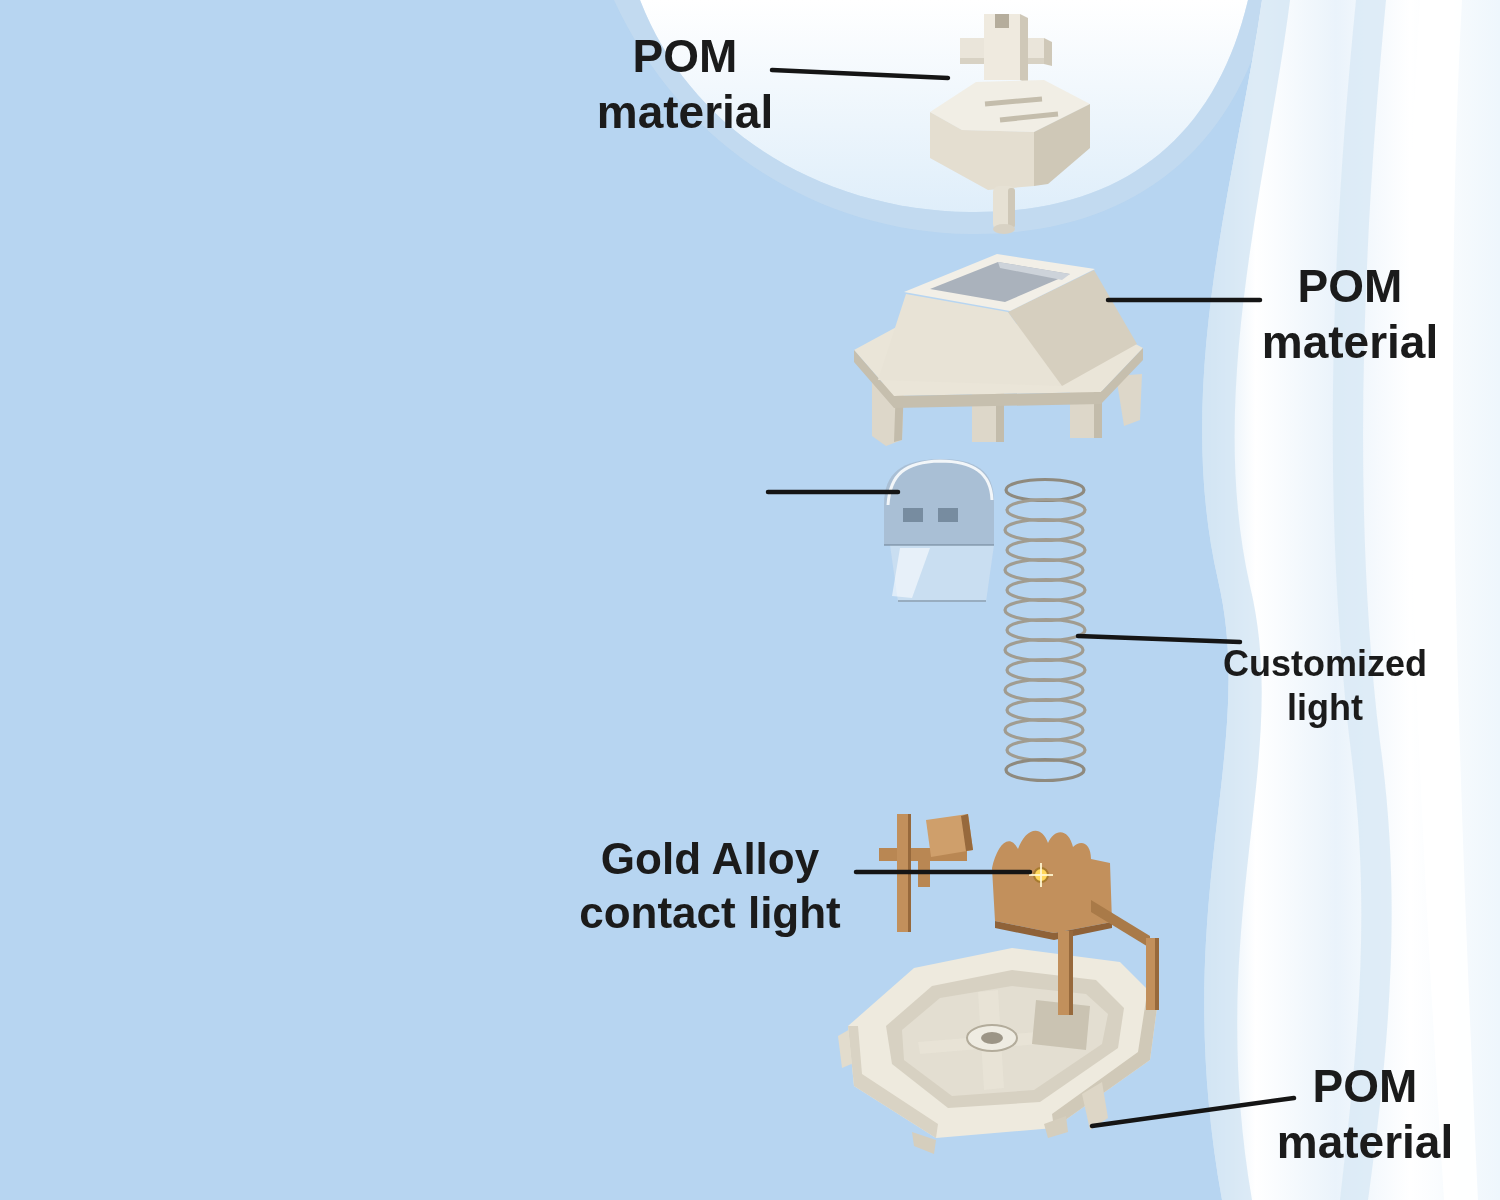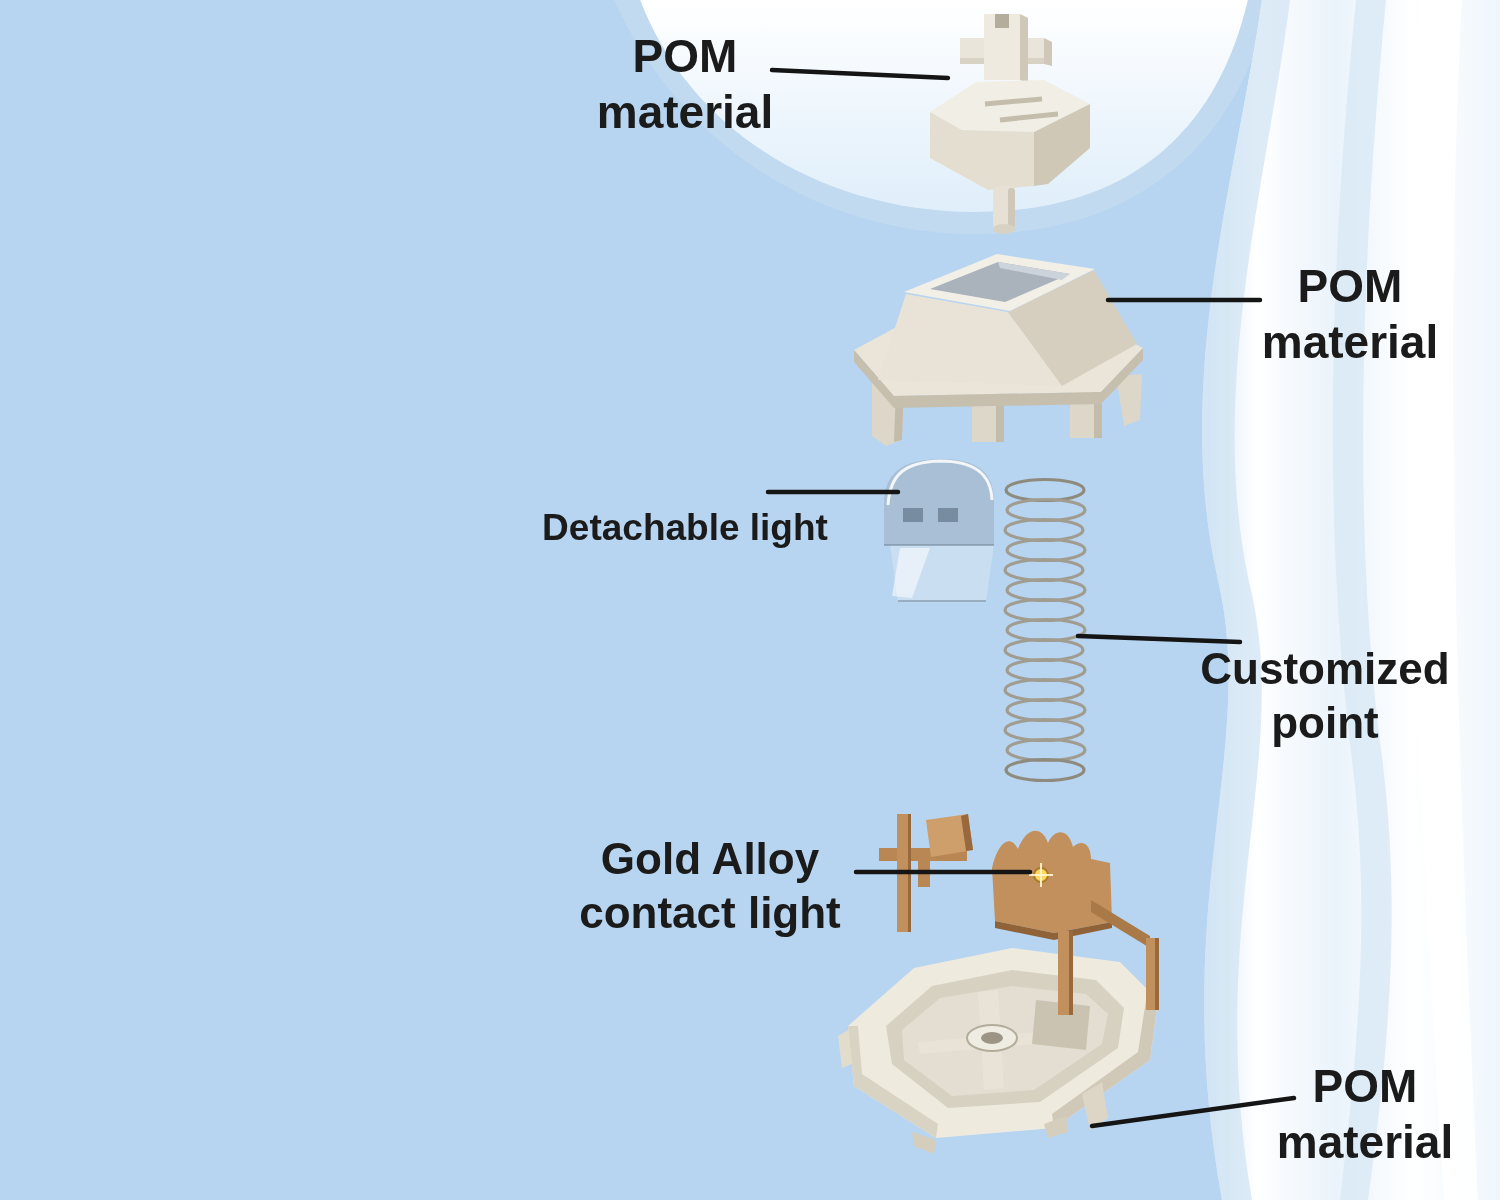--- a/index.html
+++ b/index.html
@@ -27,21 +27,21 @@
     position: absolute;
     color: #1b1b1b;
     font-weight: bold;
     text-align: center;
     line-height: 1.22;
   }
   .label span { display: block; }
   #lbl-stem          { left: 520px;  top: 28px;   width: 330px; font-size: 46px; }
   #lbl-top-housing   { left: 1235px; top: 258px;  width: 230px; font-size: 46px; }
   #lbl-light-guide   { left: 470px;  top: 505px;  width: 430px; font-size: 37px; }
-  #lbl-spring        { left: 1175px; top: 642px;  width: 300px; font-size: 44px; }
+  #lbl-spring        { left: 1175px; top: 642px;  width: 300px; font-size: 36px; }
   #lbl-contact       { left: 510px;  top: 832px;  width: 400px; font-size: 44px; text-align: center; }
   #lbl-bottom-housing{ left: 1245px; top: 1058px; width: 240px; font-size: 46px; }
 </style>
 </head>
 <body>
 
 <div class="stage">
 
   <svg width="1500" height="1200" viewBox="0 0 1500 1200">
     <defs>
@@ -199,26 +199,25 @@
     <span>POM</span>
     <span>material</span>
   </div>
 
   <div class="label" id="lbl-top-housing">
     <span>POM</span>
     <span>material</span>
   </div>
 
   <div class="label" id="lbl-light-guide">
-    <span>Detachable light</span>
   </div>
 
   <div class="label" id="lbl-spring">
     <span>Customized</span>
-    <span>point</span>
+    <span>light</span>
   </div>
 
   <div class="label" id="lbl-contact">
     <span>Gold Alloy</span>
     <span>contact light</span>
   </div>
 
   <div class="label" id="lbl-bottom-housing">
     <span>POM</span>
     <span>material</span>

